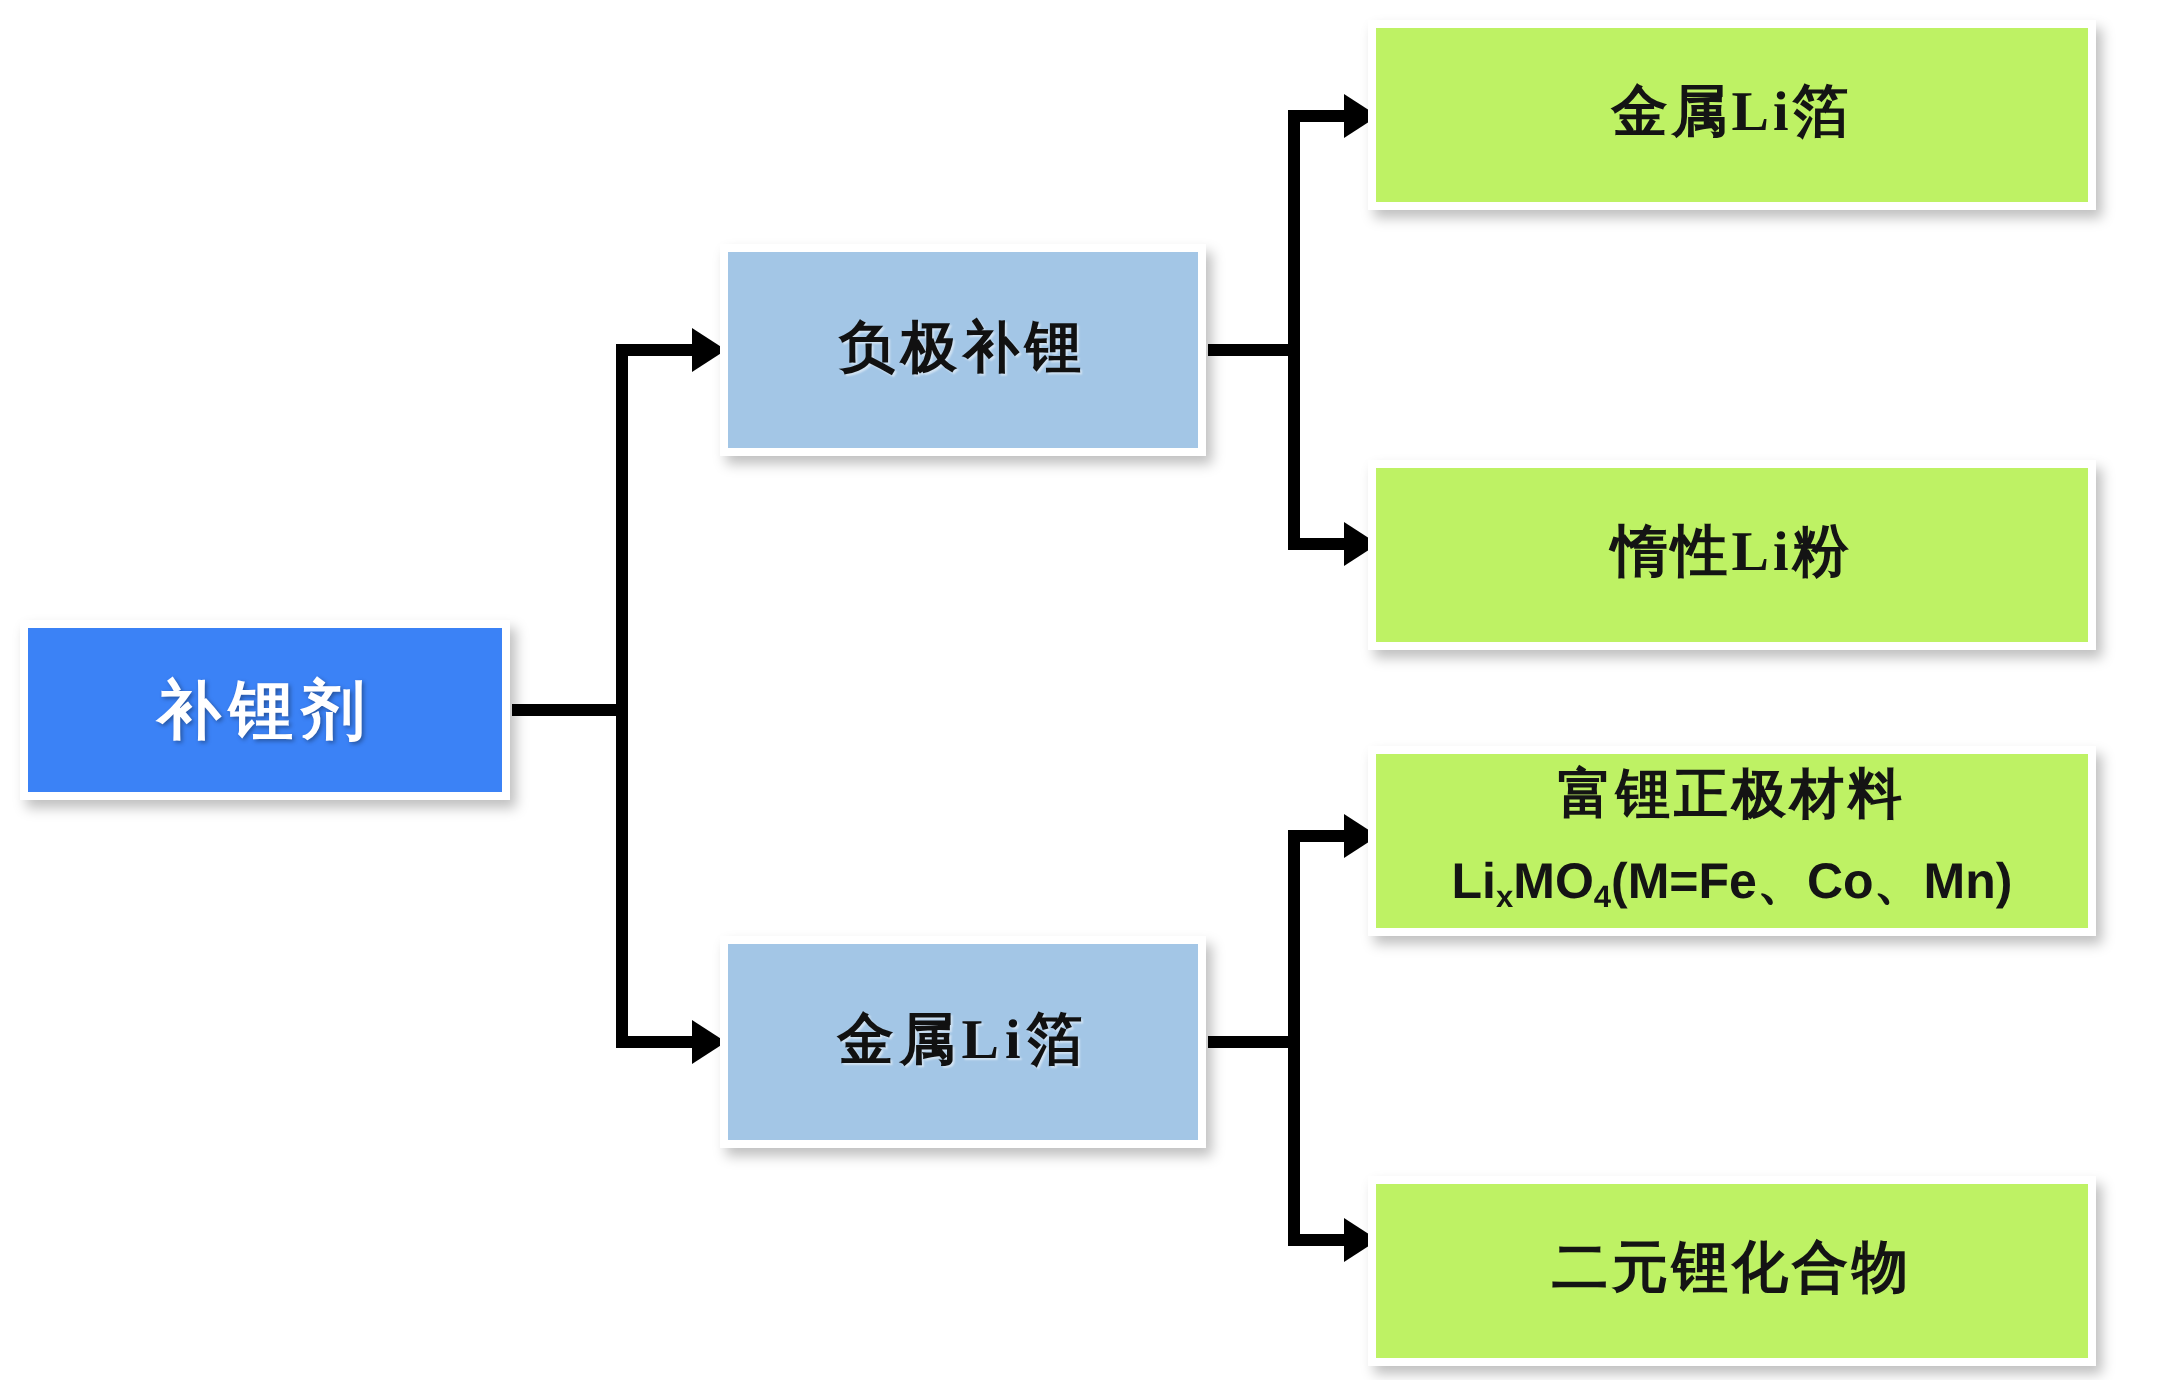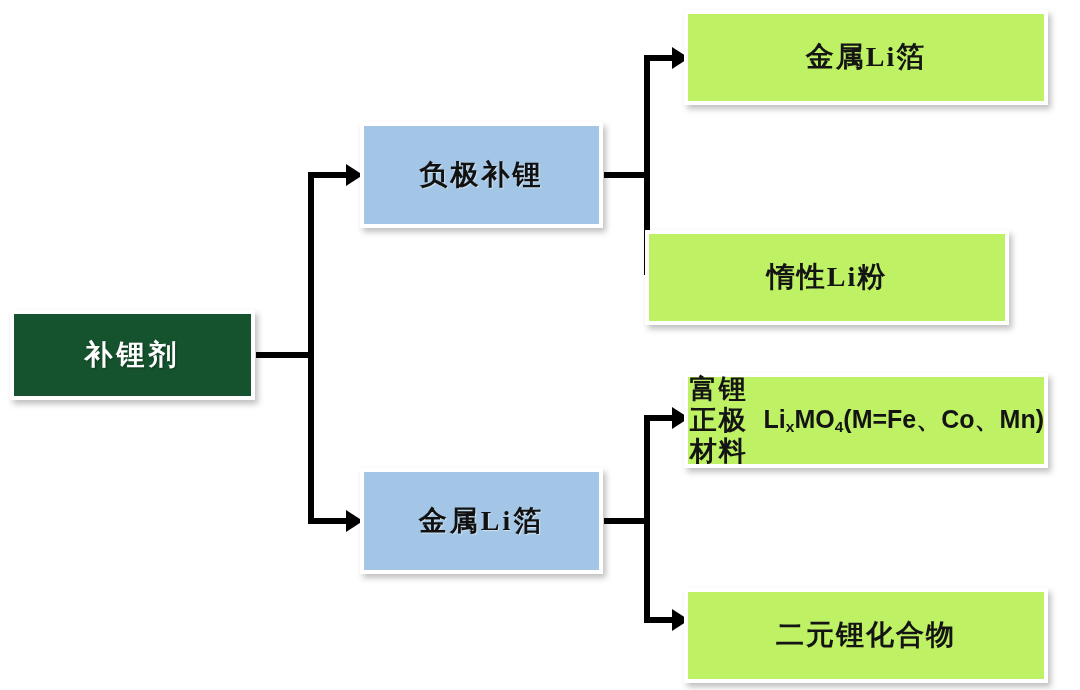--- a/index.html
+++ b/index.html
@@ -25,23 +25,23 @@
     border: 4px solid #ffffff;
     display: flex;
     align-items: center;
     justify-content: center;
     text-align: center;
     box-shadow: 3px 4px 6px rgba(0,0,0,0.25);
     line-height: 1.15;
   }
 
   .node-root {
-    background: #14532d;
+    background: #3b82f6;
     color: #ffffff;
-    font-size: 28px;
+    font-size: 32px;
     font-weight: 700;
     letter-spacing: 4px;
     text-shadow: 1px 1px 2px rgba(0,0,0,0.35);
     align-items: center;
   }
 
   .node-branch {
     background: #a3c6e6;
     color: #111111;
     font-size: 28px;
@@ -53,21 +53,21 @@
   .node-leaf {
     background: #bef264;
     color: #141414;
     font-size: 28px;
     font-weight: 700;
     letter-spacing: 2px;
   }
 
   .leaf-stack {
     display: flex;
-    flex-direction: row;
+    flex-direction: column;
     align-items: center;
     gap: 14px;
     width: 100%;
   }
   .leaf-line-1 { font-size: 27px; letter-spacing: 2px; }
   .leaf-line-2 {
     font-size: 25px;
     font-family: "Liberation Sans", "DejaVu Sans", sans-serif;
     font-weight: 700;
     letter-spacing: 0px;
@@ -139,21 +139,21 @@
   <div class="conn conn-h" style="left:644px; top:415px; width:32px;"></div>
   <div class="arrow" style="left:672px; top:407px;"></div>
 
   <div class="conn conn-h" style="left:644px; top:617px; width:32px;"></div>
   <div class="arrow" style="left:672px; top:609px;"></div>
 
   <div class="node node-leaf" style="left:684px; top:10px; width:364px; height:95px;">
     <span>金属Li箔</span>
   </div>
 
-  <div class="node node-leaf" style="left:645px; top:230px; width:364px; height:95px;">
+  <div class="node node-leaf" style="left:684px; top:230px; width:364px; height:95px;">
     <span>惰性Li粉</span>
   </div>
 
   <div class="node node-leaf" style="left:684px; top:373px; width:364px; height:95px;">
     <div class="leaf-stack">
       <span class="leaf-line-1">富锂正极材料</span>
       <span class="leaf-line-2"><span>Li</span><sub>x</sub><span>MO</span><sub>4</sub><span>(M=Fe、Co、Mn)</span></span>
     </div>
   </div>
 

